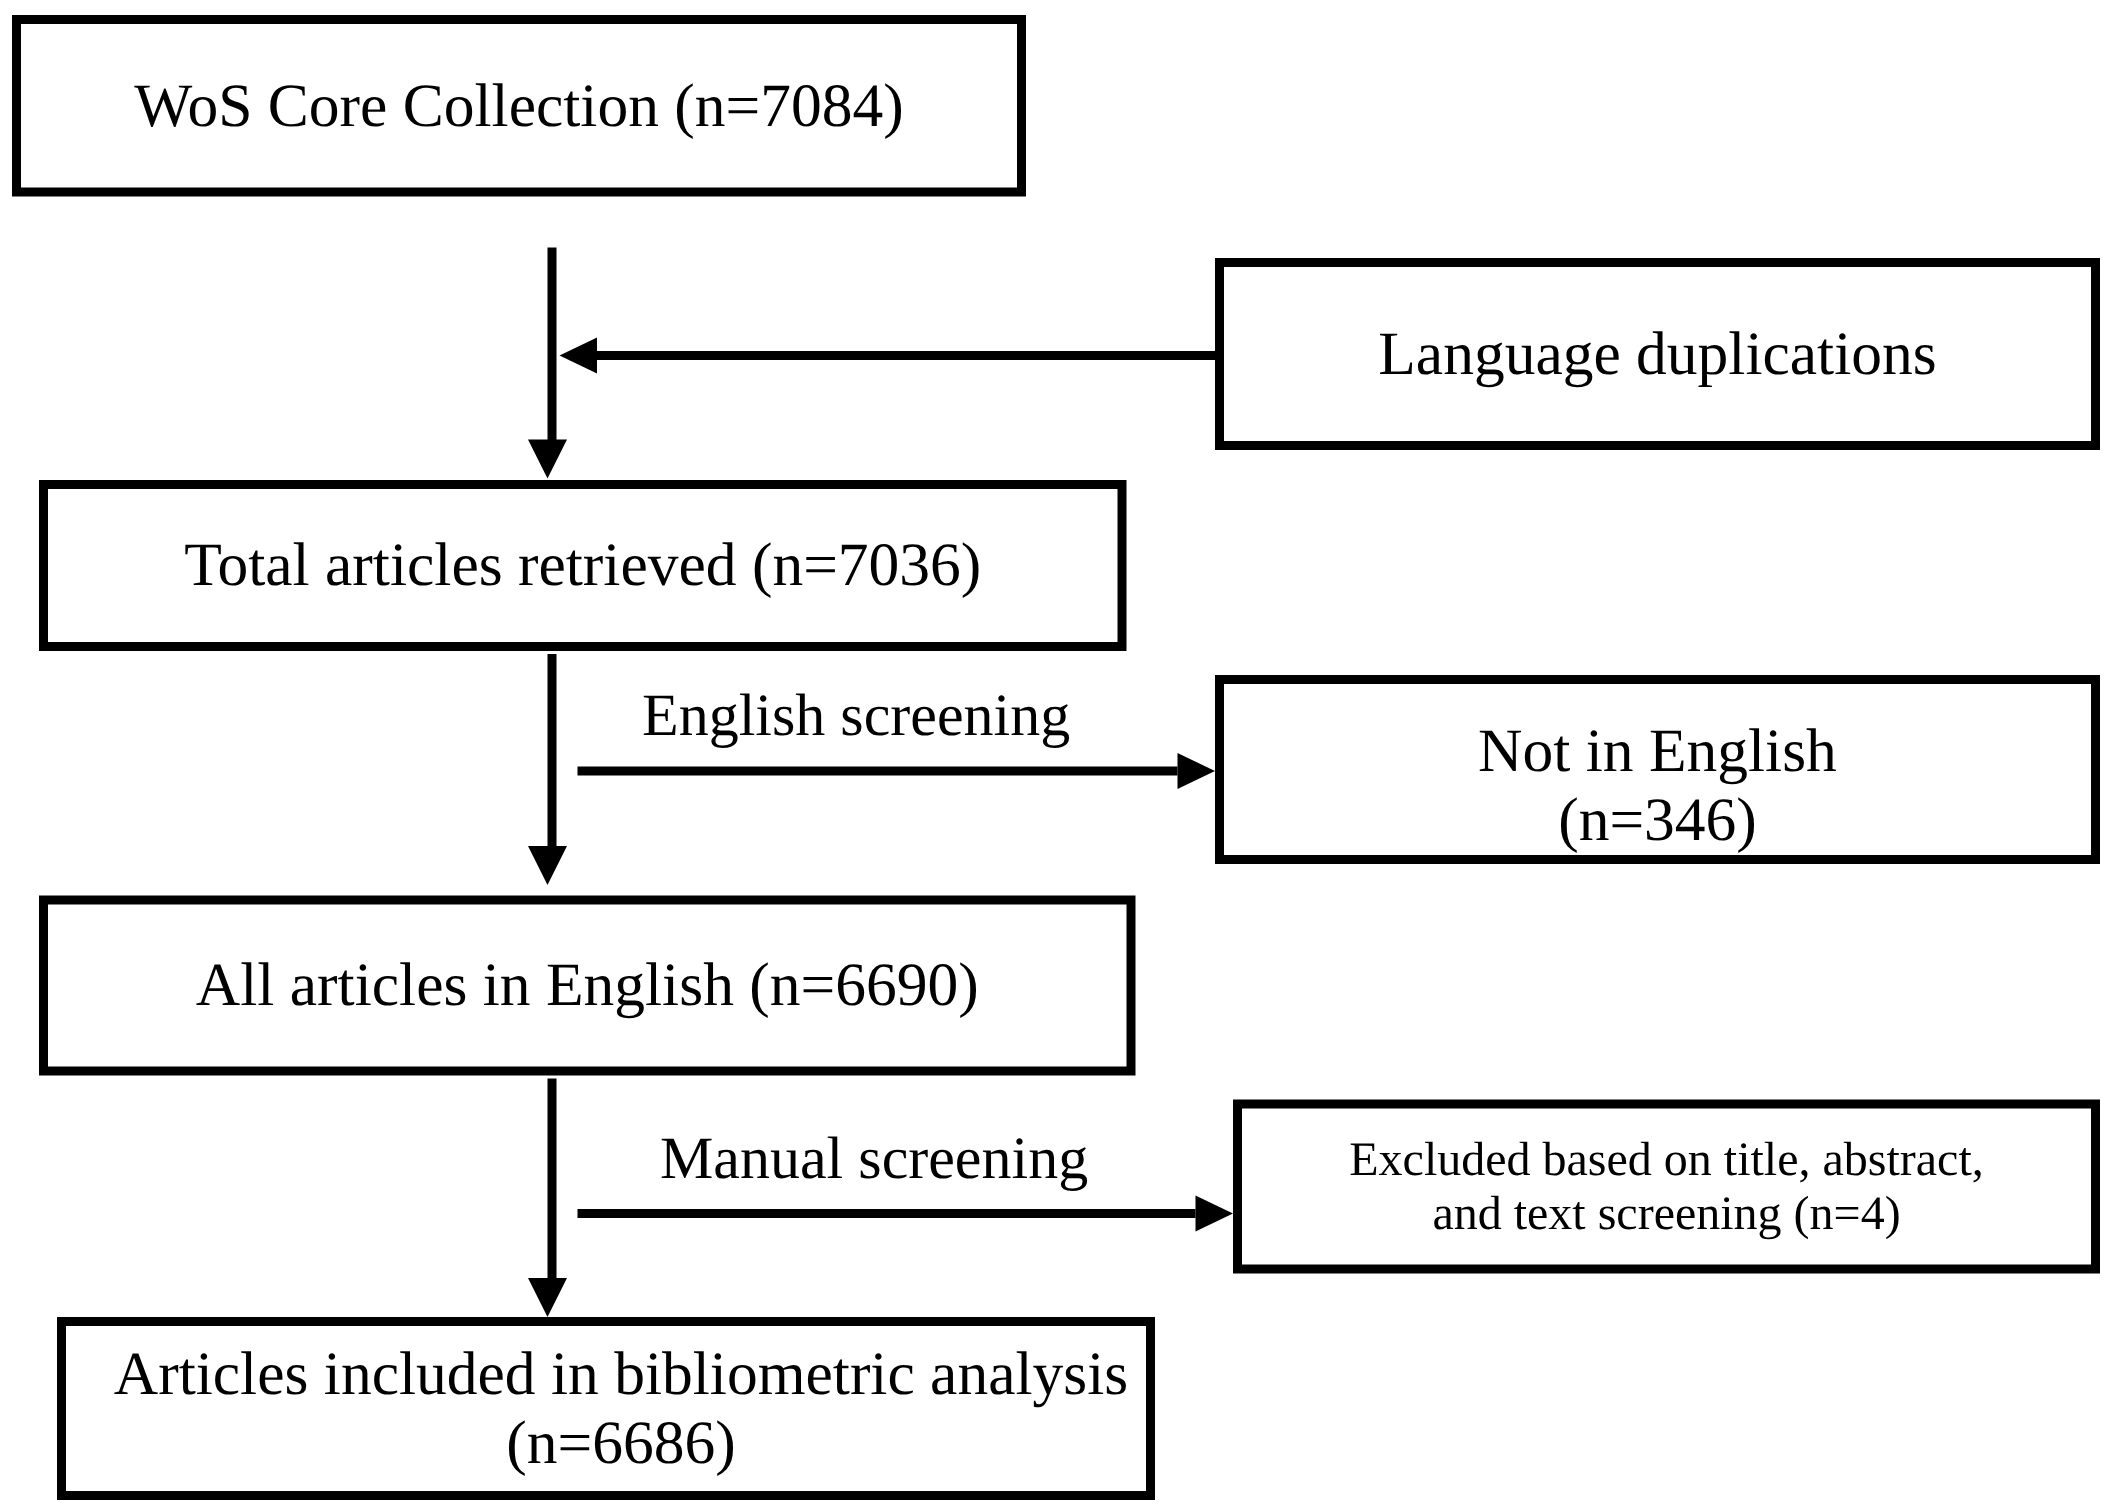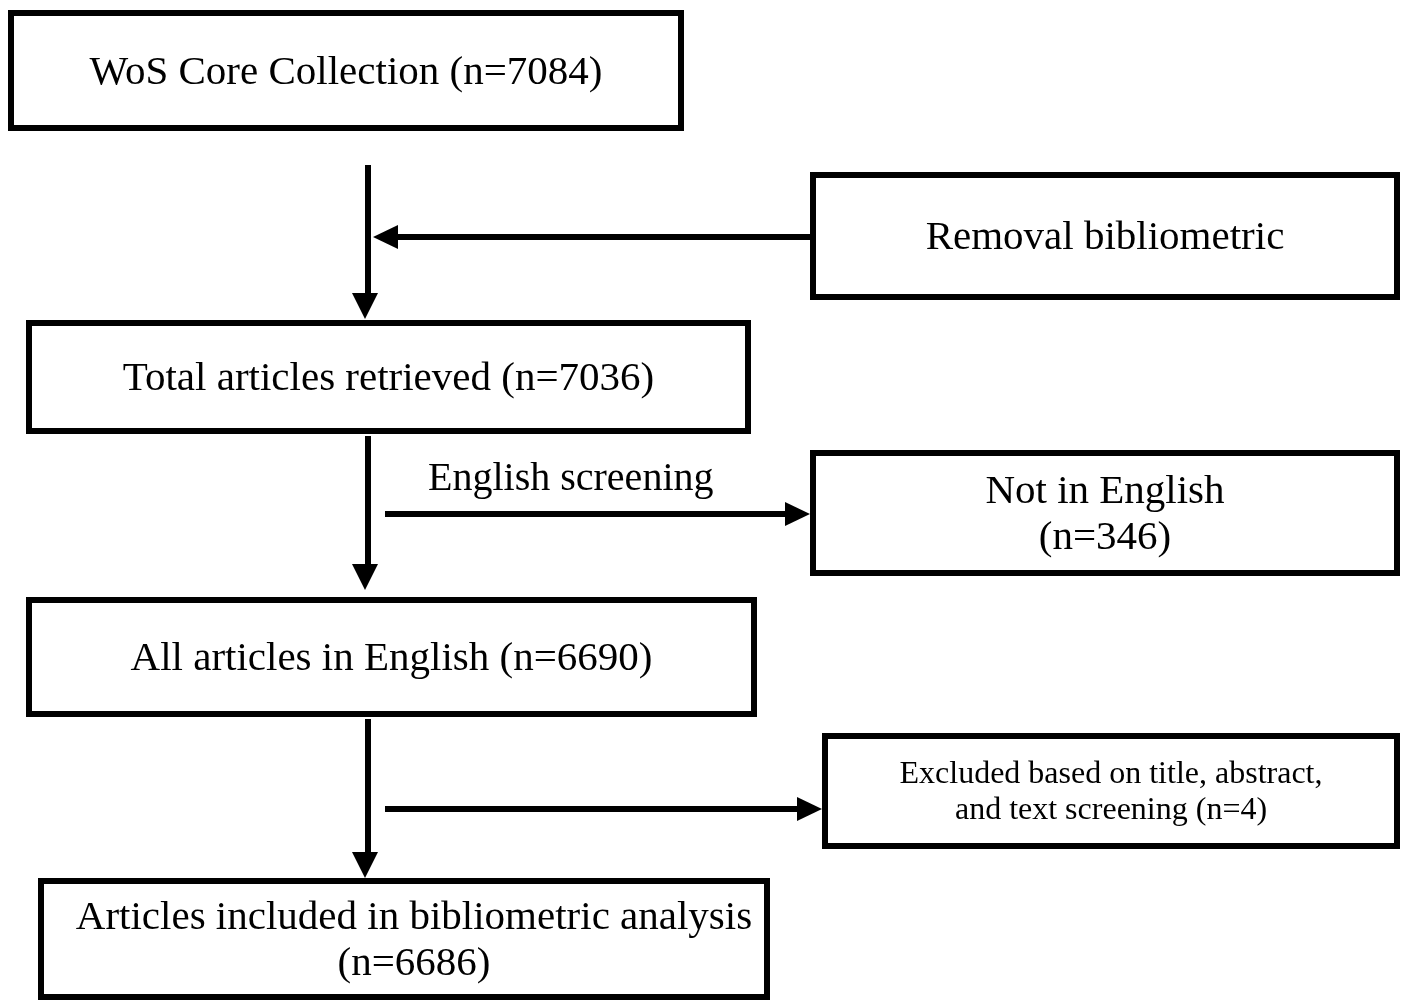--- a/index.html
+++ b/index.html
@@ -36,21 +36,21 @@
   }
 
   
   #node-source      { left: 8px;   top: 10px;  width: 676px; height: 121px; font-size: 41px; }
   #node-retrieved   { left: 26px;  top: 320px; width: 725px; height: 114px; font-size: 41px; }
   #node-english     { left: 26px;  top: 597px; width: 731px; height: 120px; font-size: 41px; }
   #node-included    { left: 38px;  top: 878px; width: 732px; height: 122px; font-size: 41px; padding-left: 20px; }
 
   
   #node-duplicates  { left: 810px; top: 172px; width: 590px; height: 128px; font-size: 41px; }
-  #node-notenglish  { left: 810px; top: 450px; width: 590px; height: 126px; font-size: 41px; }
+  #node-notenglish  { left: 810px; top: 450px; width: 590px; height: 126px; font-size: 41px; align-items: flex-end; }
   #node-excluded    { left: 822px; top: 733px; width: 578px; height: 116px; font-size: 32px; }
 
   
   .vline {
     position: absolute;
     width: 6px;
     background: #000000;
   }
   .hline {
     position: absolute;
@@ -128,21 +128,21 @@
   <div class="node" id="node-english">
     <span class="label">All articles in English (n=6690)</span>
   </div>
 
   <div class="node" id="node-included">
     <span class="label">Articles included in bibliometric analysis
 (n=6686)</span>
   </div>
 
   <div class="node" id="node-duplicates">
-    <span class="label">Removal bibliometric</span>
+    <span class="label">Language duplications</span>
   </div>
 
   <div class="node" id="node-notenglish">
     <span class="label">Not in English
 (n=346)</span>
   </div>
 
   <div class="node" id="node-excluded">
     <span class="label">Excluded based on title, abstract,
 and text screening (n=4)</span>
@@ -159,14 +159,15 @@
 
   <div class="hline" id="edge-language-line"></div>
   <div class="arrowhead-right" id="edge-language-head"></div>
   <div class="edge-label" id="edge-language-text">English screening</div>
 
   <div class="vline" id="edge-english-included-line"></div>
   <div class="arrowhead-down" id="edge-english-included-head"></div>
 
   <div class="hline" id="edge-manual-line"></div>
   <div class="arrowhead-right" id="edge-manual-head"></div>
+  <div class="edge-label" id="edge-manual-text">Manual screening</div>
 
 </div>
 
 </body></html>

